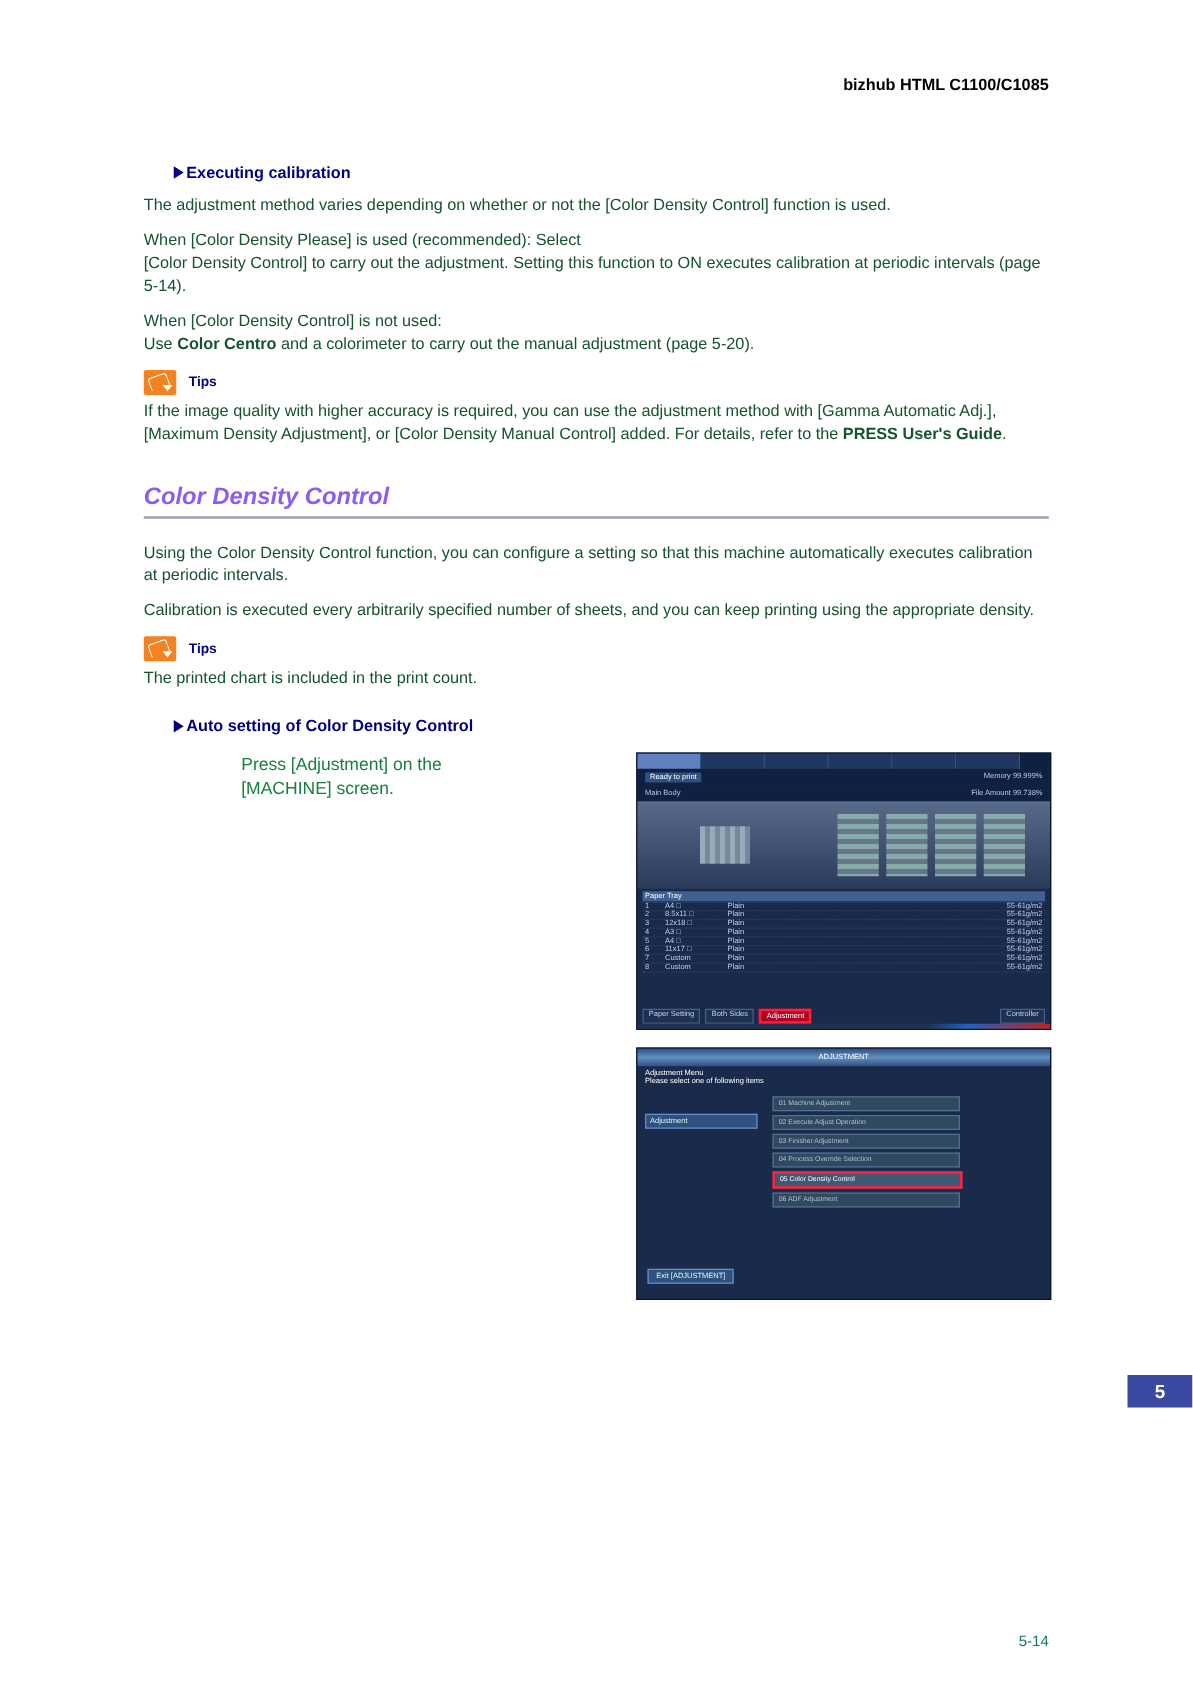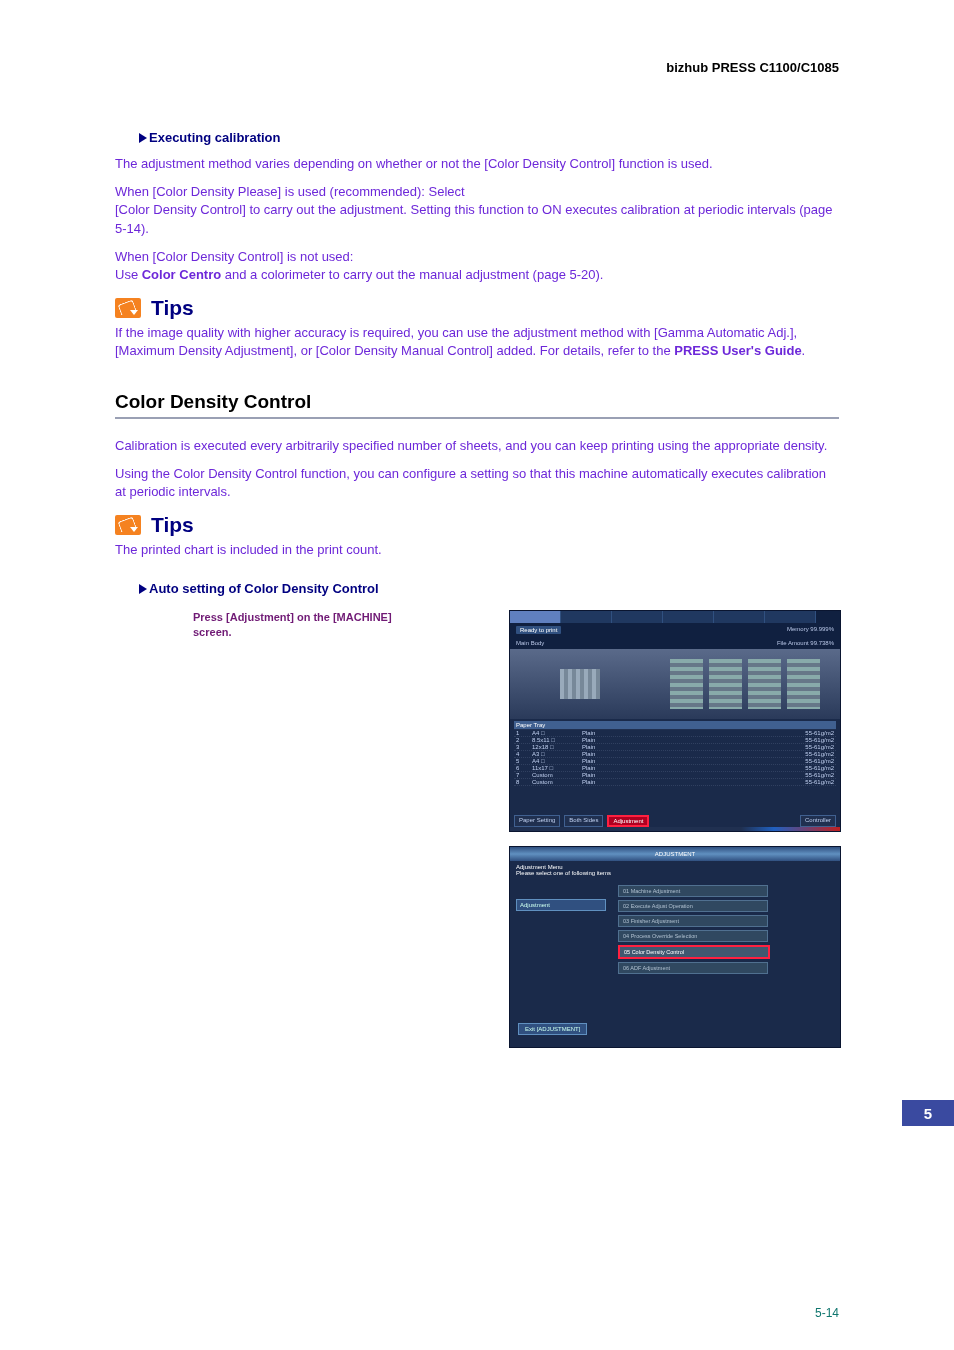--- a/index.html
+++ b/index.html
@@ -42,21 +42,21 @@
     width: 0; height: 0;
     border-top: 5px solid transparent;
     border-bottom: 5px solid transparent;
     border-left: 8px solid #000080;
     margin-right: 2px;
   }
   p.body {
     font-size: 13px;
     line-height: 1.4;
     margin: 0 0 10px 0;
-    color: #6d28d9;
+    color: #14532d;
   }
   p.body .bold { font-weight: bold; }
   .tips-row {
     display: flex;
     align-items: center;
     margin: 12px 0 4px 0;
   }
   .tips-icon {
     width: 26px;
     height: 20px;
@@ -78,48 +78,48 @@
   .tips-icon::after{
     content:"";
     position:absolute;
     right:3px; bottom:3px;
     width:0;height:0;
     border-left:4px solid transparent;
     border-right:4px solid transparent;
     border-top:5px solid #fff;
   }
   .tips-label {
-    font-size: 21px;
+    font-size: 11px;
     font-weight: bold;
     color: #000080;
   }
   h2.section {
     font-size: 19px;
     font-weight: bold;
-    color: #000000;
+    color: #8b5cf6;
     margin: 30px 0 4px 0;
+    font-style: italic;
   }
   .section-rule {
     border: none;
     border-top: 2px solid #9aa0b4;
     margin: 0 0 18px 0;
   }
   .step-block {
     display: flex;
     margin: 14px 0 14px 0;
     align-items: flex-start;
   }
   .step-text {
-    font-size: 11px;
-    color: #701a75;
+    font-size: 14px;
+    color: #15803d;
     width: 310px;
     padding-left: 78px;
     box-sizing: border-box;
     line-height: 1.35;
-    font-weight: bold;
   }
   .step-image {
     width: 330px;
     height: auto;
     margin-left: auto;
   }
   .screenshot {
     width: 330px;
     background: #1a2a4a;
     font-size: 6px;
@@ -290,21 +290,21 @@
     bottom: 30px;
     right: 115px;
     font-size: 12px;
     color: #0f766e;
   }
 </style>
 </head>
 <body>
 
 <div class="page">
-  <div class="header-right">bizhub PRESS C1100/C1085</div>
+  <div class="header-right">bizhub HTML C1100/C1085</div>
 
   <div class="content-start">
 
     <div class="arrow-heading">
       <span class="tri"></span>
       <span>Executing calibration</span>
     </div>
 
     <p class="body">The adjustment method varies depending on whether or not the [Color Density Control] function is used.</p>
 
@@ -322,22 +322,22 @@
       <div class="tips-icon"></div>
       <div class="tips-label">Tips</div>
     </div>
     <p class="body">
       <span>If the image quality with higher accuracy is required, you can use the adjustment method with [Gamma Automatic Adj.], [Maximum Density Adjustment], or [Color Density Manual Control] added. For details, refer to the </span><span class="bold">PRESS User's Guide</span><span>.</span>
     </p>
 
     <h2 class="section">Color Density Control</h2>
     <hr class="section-rule">
 
+    <p class="body">Using the Color Density Control function, you can configure a setting so that this machine automatically executes calibration at periodic intervals.</p>
     <p class="body">Calibration is executed every arbitrarily specified number of sheets, and you can keep printing using the appropriate density.</p>
-    <p class="body">Using the Color Density Control function, you can configure a setting so that this machine automatically executes calibration at periodic intervals.</p>
 
     <div class="tips-row">
       <div class="tips-icon"></div>
       <div class="tips-label">Tips</div>
     </div>
     <p class="body">The printed chart is included in the print count.</p>
 
     <div class="arrow-heading" style="margin-top:22px;text-align:center;">
       <span class="tri"></span>
       <span>Auto setting of Color Density Control</span>

